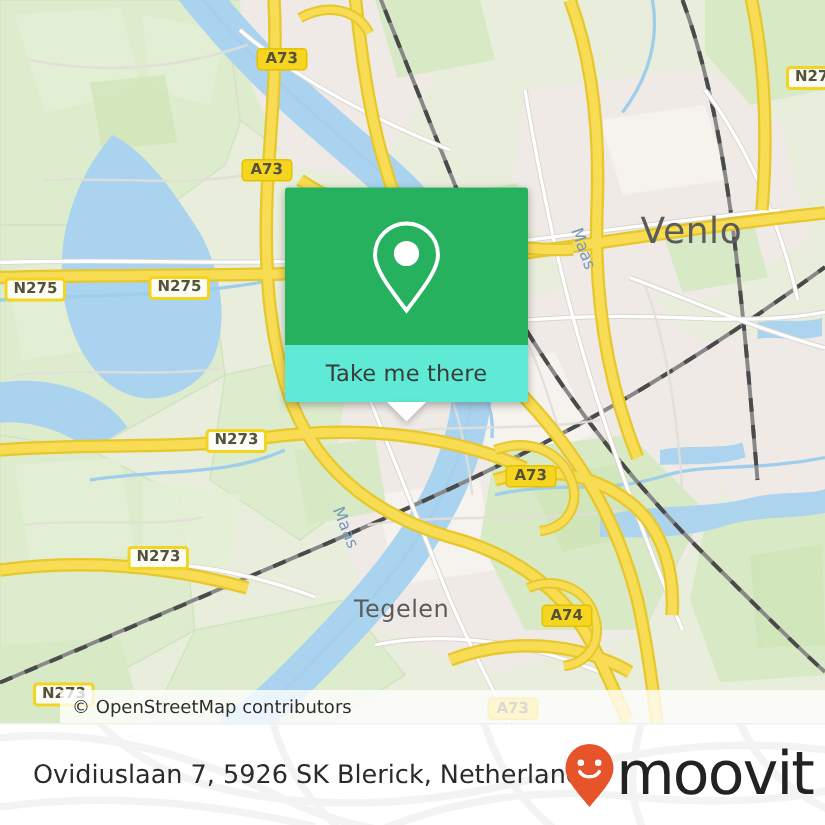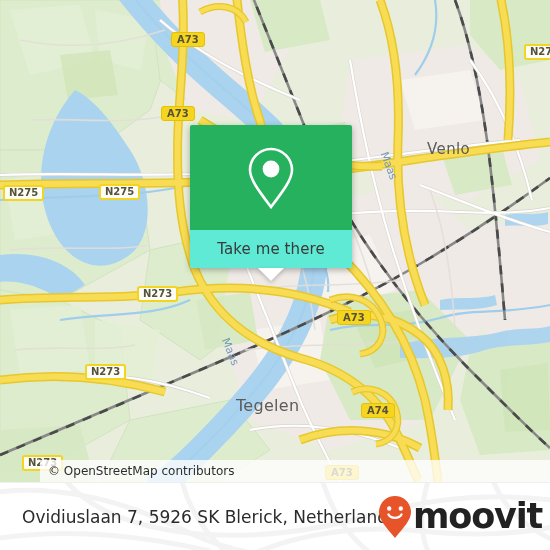--- a/index.html
+++ b/index.html
@@ -21,21 +21,21 @@
   .map-svg { position: absolute; left: 0; top: 0; }
 
   
   .city-label {
     position: absolute;
     font-family: "DejaVu Sans", sans-serif;
     color: #5b5b5b;
     white-space: nowrap;
     pointer-events: none;
   }
-  .city-venlo { left: 427px; top: 140px; font-size: 15px; letter-spacing: .4px; }
+  .city-venlo { left: 427px; top: 140px; font-size: 24px; letter-spacing: .4px; }
   .city-tegelen { left: 236px; top: 396px; font-size: 16px; letter-spacing: .3px; }
   .river-label {
     position: absolute;
     font-family: "DejaVu Sans", sans-serif;
     color: #7799b8; font-size: 11px; white-space: nowrap;
   }
   .river-maas1 { left: 390px; top: 150px; transform: rotate(70deg); transform-origin: left top; }
   .river-maas2 { left: 231px; top: 336px; transform: rotate(68deg); transform-origin: left top; }
 
   
@@ -130,22 +130,22 @@
   }
   .brand {
     position: absolute;
     right: 8px; top: 50%;
     transform: translateY(-50%);
     display: flex; align-items: center;
     z-index: 2;
   }
   .brand-word {
     font-family: "DejaVu Sans", sans-serif;
-    font-size: 35px;
-    font-weight: bold;
+    font-size: 40px;
+    font-weight: normal;
     letter-spacing: -1.2px;
     color: #222222;
     margin-left: 1px;
     line-height: 35px;
   }
 </style>
 </head>
 <body>
 
 <div id="app">

